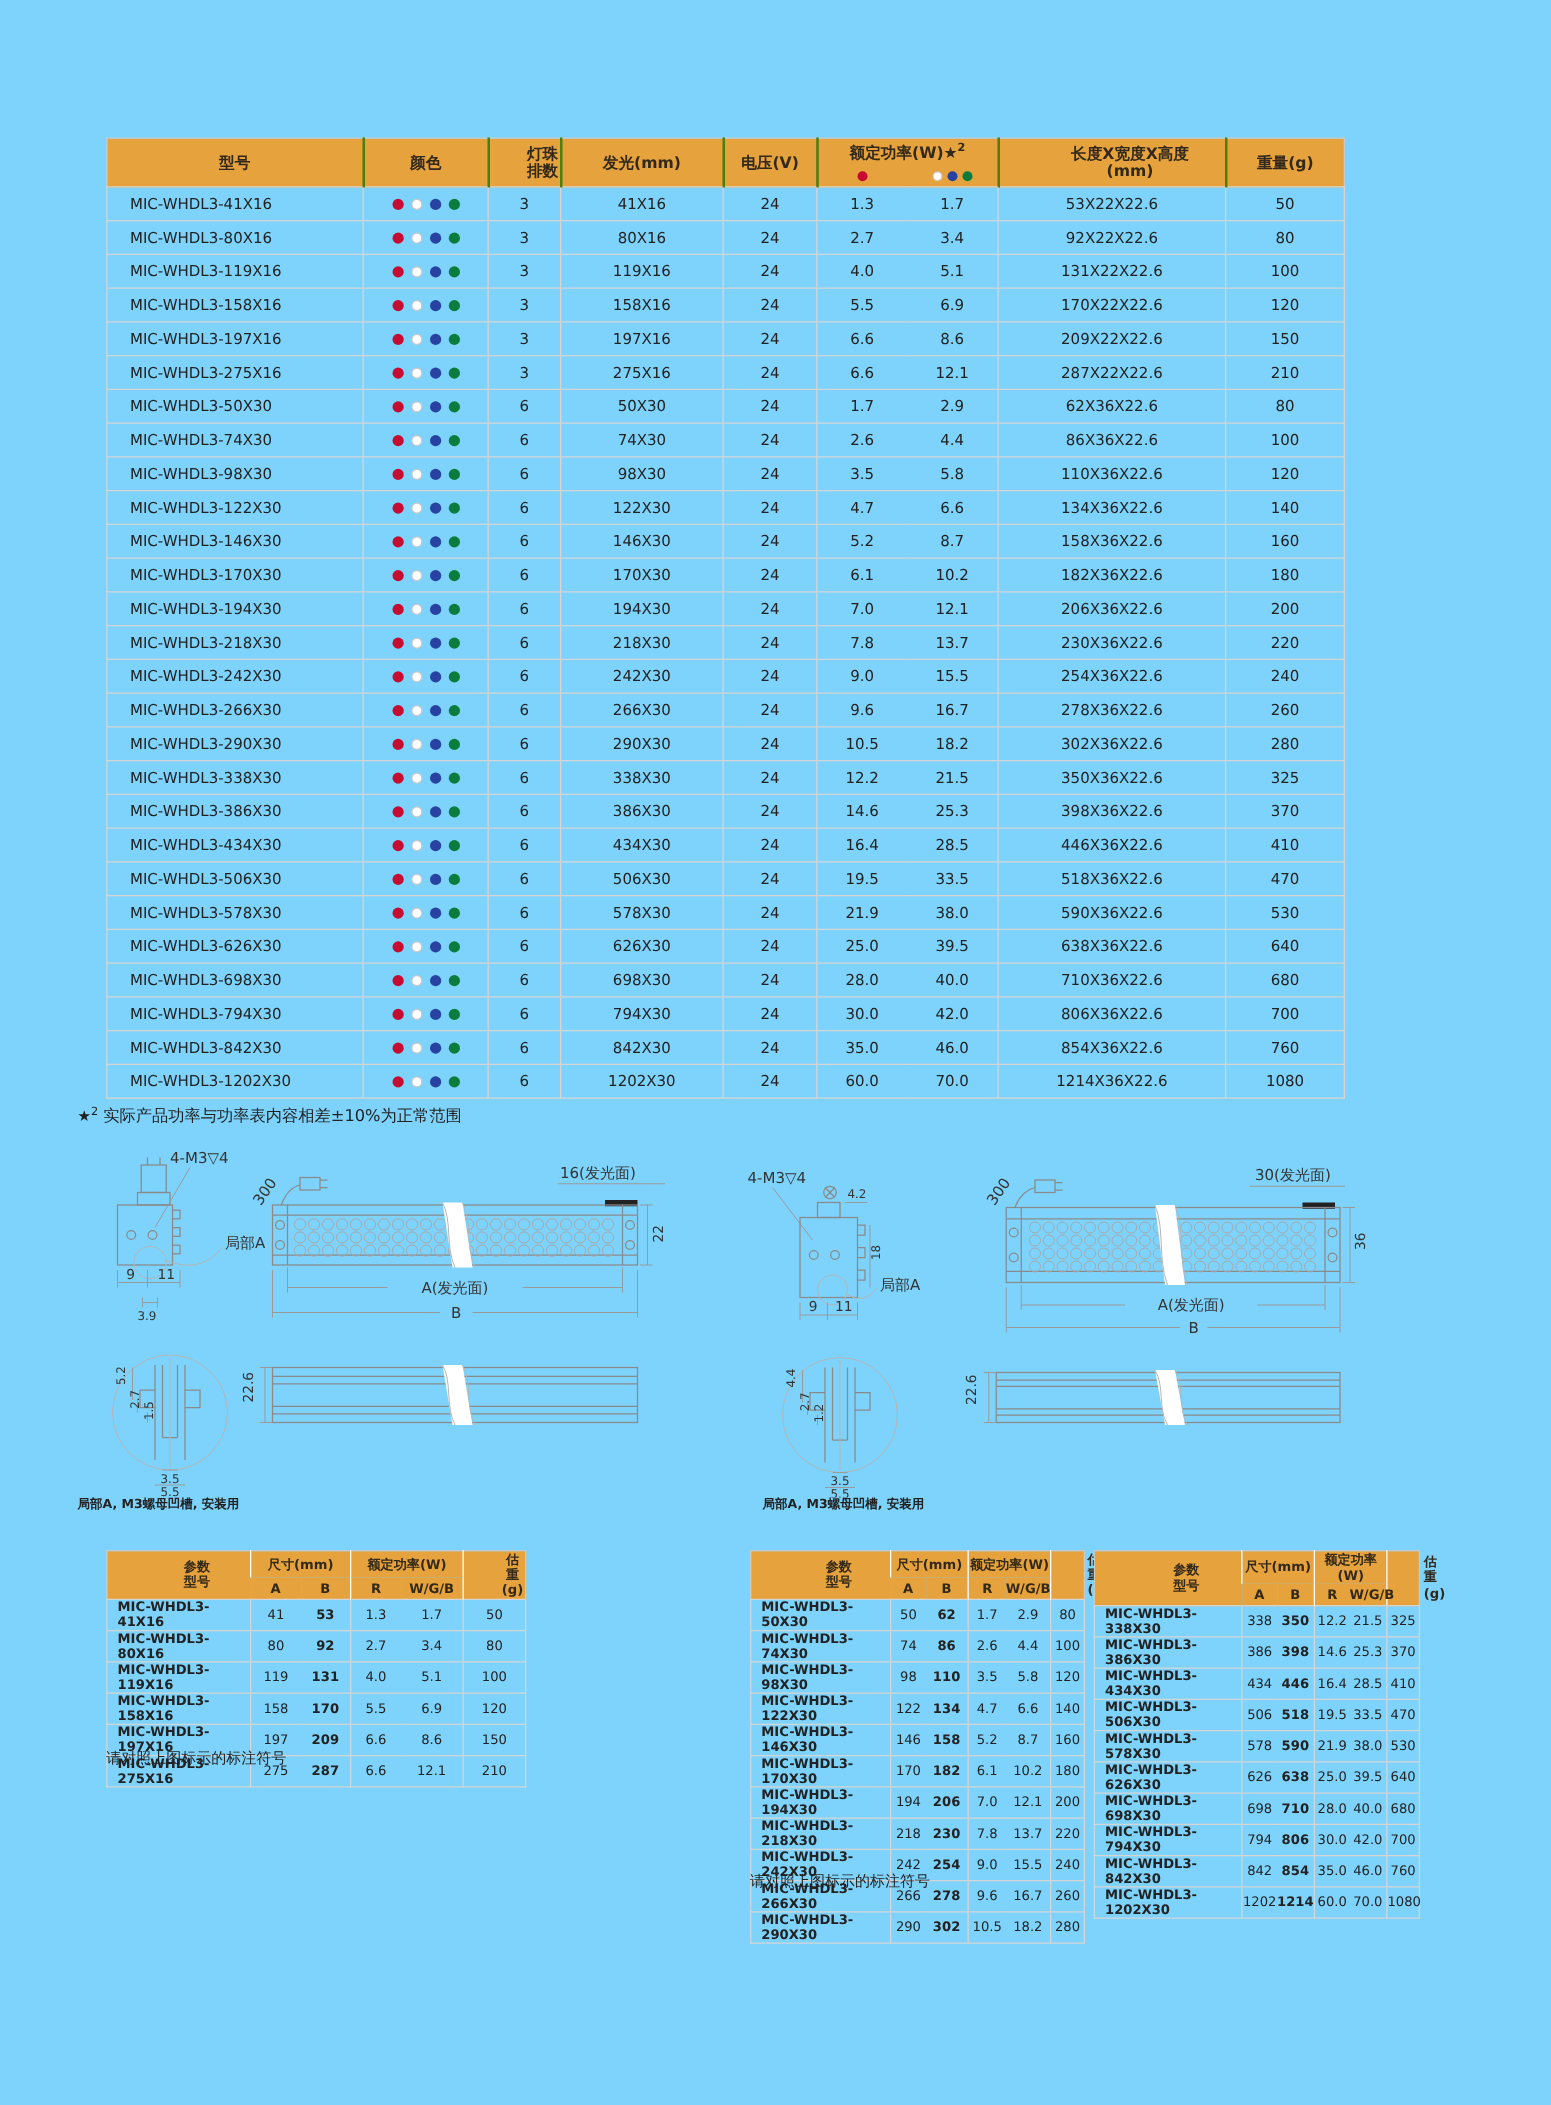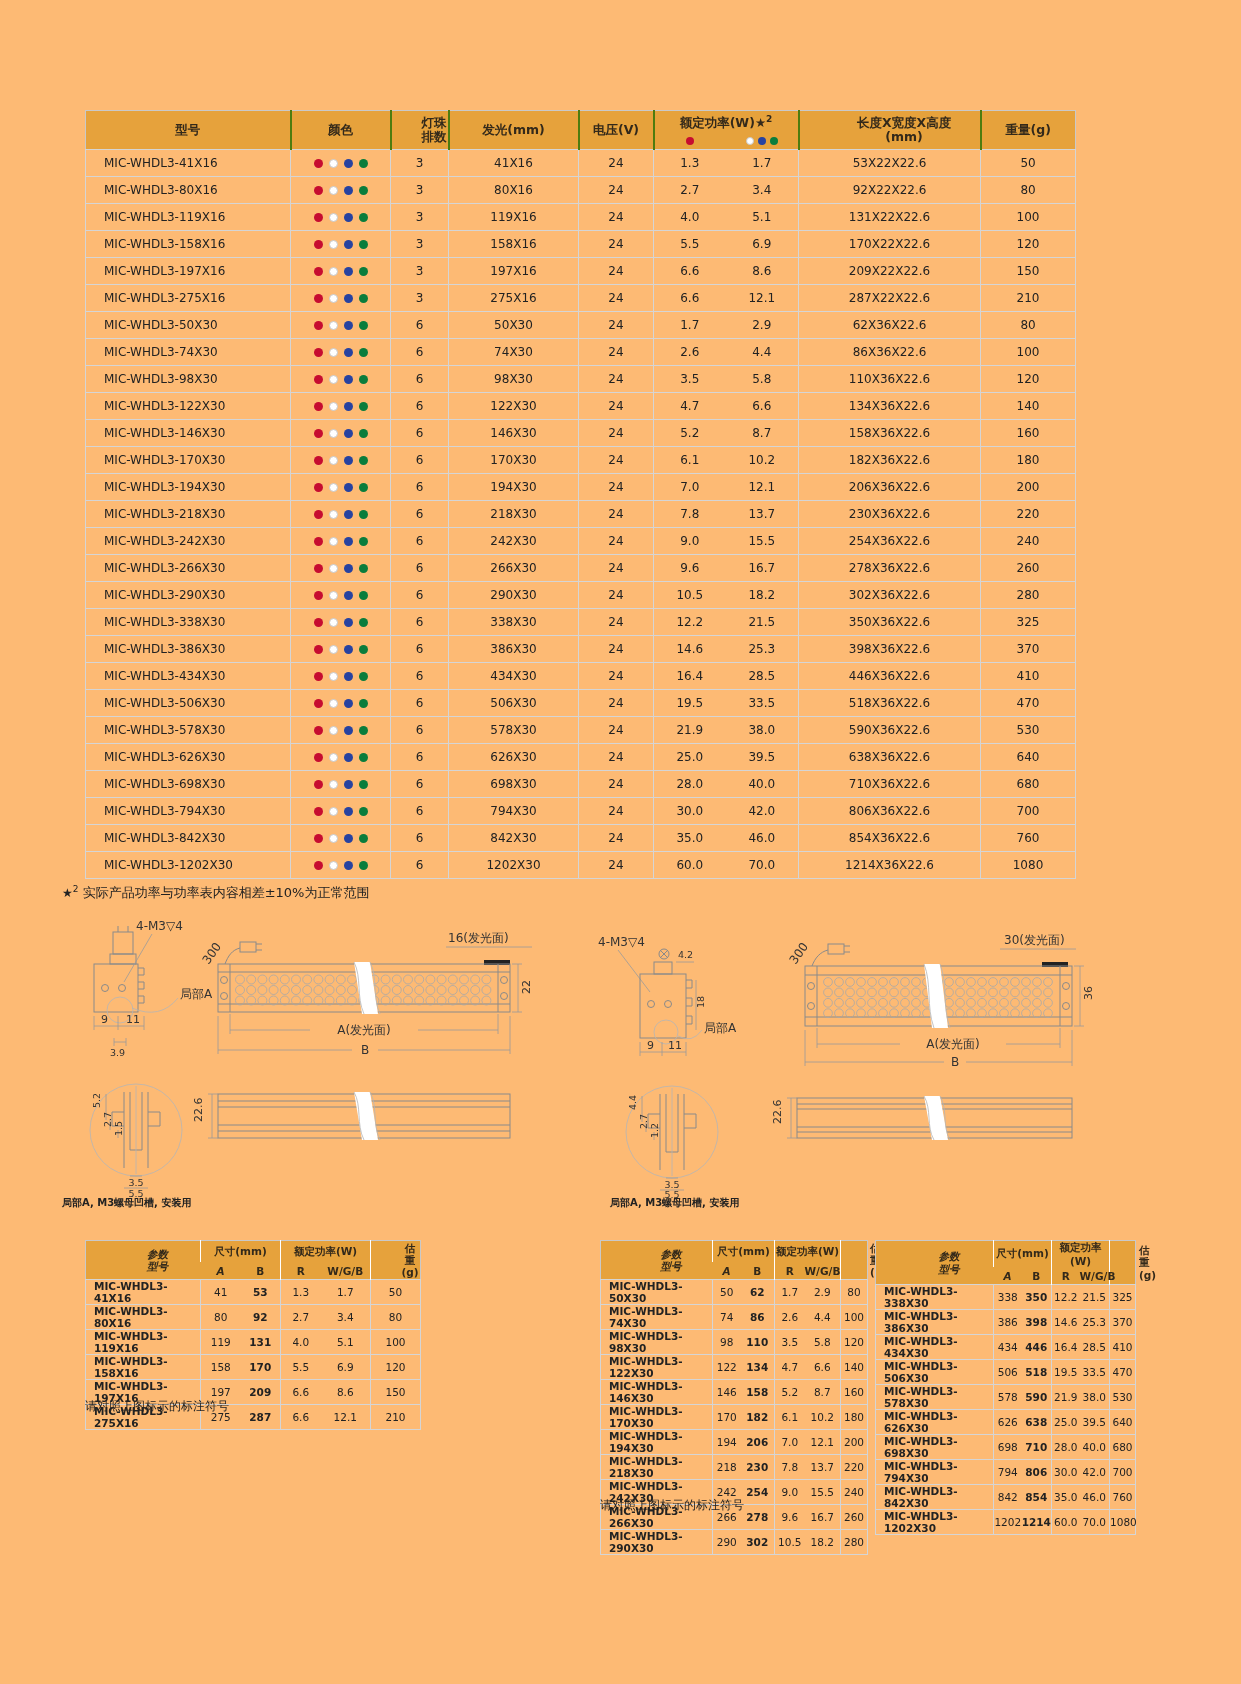--- a/index.html
+++ b/index.html
@@ -1,16 +1,16 @@
 <!DOCTYPE html>
 <html><head>
 <meta charset="utf-8">
 <style>
   html,body{margin:0;padding:0;background:#fff;}
-  .page{position:relative;width:1241px;height:1684px;background:#fdba74;overflow:hidden;
+  .page{position:relative;width:1241px;height:1684px;background:#7dd3fc;overflow:hidden;
         font-family:"DejaVu Sans","Liberation Sans",sans-serif;color:#222;}
 
   
   table.main{position:absolute;left:85px;top:110px;width:990px;border-collapse:collapse;
              table-layout:fixed;border:1px solid #c9c9c9;}
   table.main thead th{background:#E6A23C;color:#33291a;font-size:12.5px;font-weight:600;
              height:38px;text-align:center;vertical-align:middle;border-left:2px solid #4d7c0f;padding:0;}
   table.main thead th:first-child{border-left:none;}
   table.main tbody td{border:1px solid #d5d5d5;height:26px;font-size:12px;text-align:center;
              padding:0;color:#222;}
@@ -42,21 +42,21 @@
   .blk{fill:#222;stroke:none;}
   svg text{font-family:"DejaVu Sans","Liberation Sans",sans-serif;font-size:11px;fill:#333;}
   svg text.t12{font-size:12px;}
   svg text.t9{font-size:9.5px;}
   .caption{position:absolute;font-size:10px;font-weight:600;color:#222;}
 
   
   table.small{position:absolute;border-collapse:collapse;table-layout:fixed;border:1px solid #c9c9c9;}
   table.small th{background:#E6A23C;color:#33291a;font-weight:600;font-size:10.5px;
                  padding:0;text-align:center;vertical-align:middle;border-left:1px solid #fff;}
-  table.small th:first-child{border-left:none;font-style:italic;}
+  table.small th:first-child{border-left:none;}
   table.small tr.h1 th{height:21px;}
   table.small tr.h2 th{height:17px;border-top:none;}
   table.small td{border:1px solid #d5d5d5;height:19px;font-size:10.5px;text-align:center;padding:0;}
   table.small td.sm-model{text-align:left;padding-left:8px;font-weight:600;font-size:10.5px;}
   table.small td.sm-a{border-right:none;}
   table.small td.sm-b{border-left:none;font-weight:bold;}
   table.small td.sm-r{border-right:none;}
   table.small td.sm-w{border-left:none;}
   th.noL{border-left:none !important;}
   .sm-note{position:absolute;font-size:12px;font-weight:400;color:#222;}

